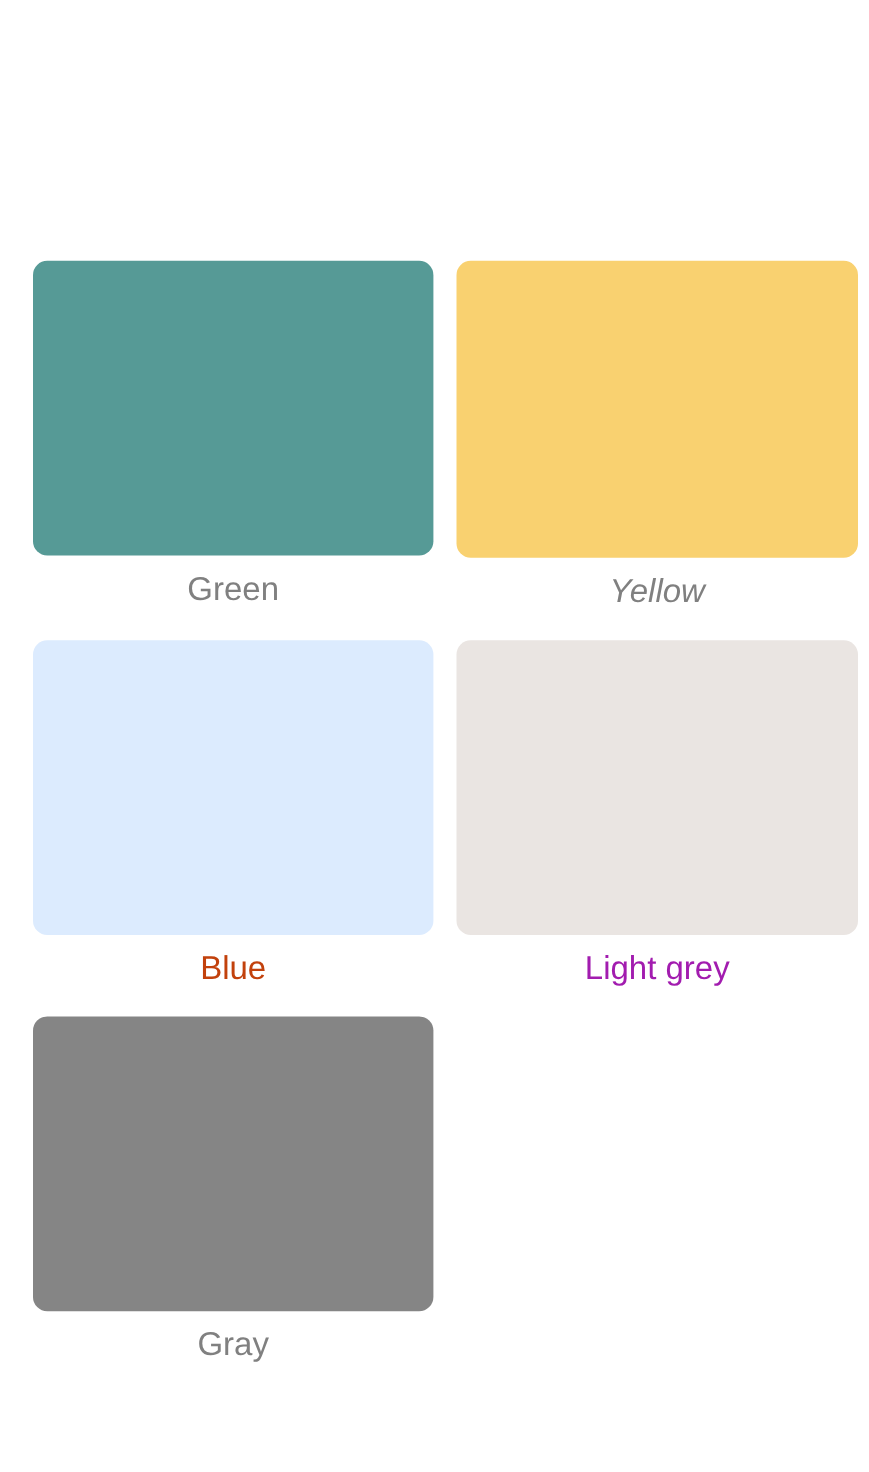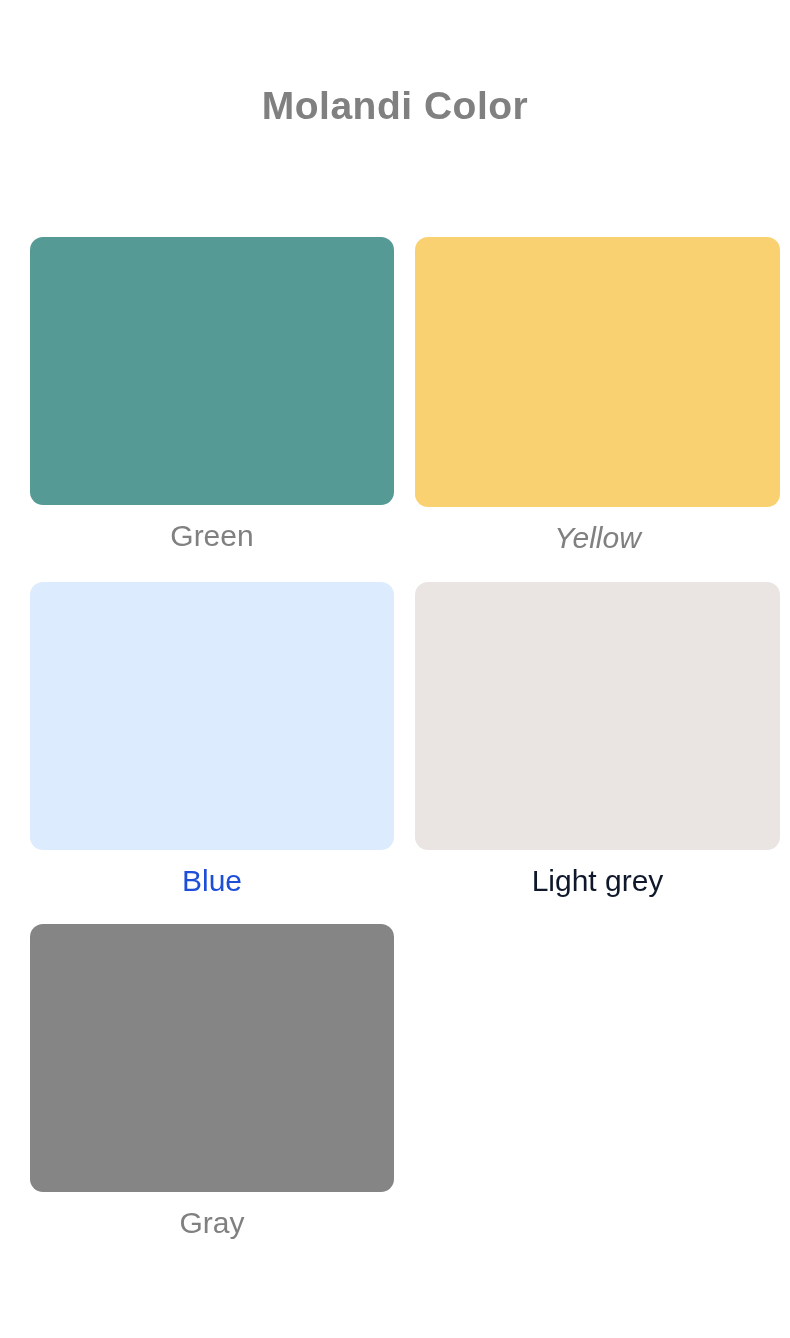--- a/index.html
+++ b/index.html
@@ -78,42 +78,41 @@
     color: #808080;
     margin-top: 12px;
     line-height: 1.25;
   }
 </style>
 </head>
 <body style="background: rgb(255, 255, 255);">
 
 <div class="page">
 
-  <h1 class="page-title" style="color: rgb(128, 128, 128);">Molandi Color</h1>
 
   <div class="swatch-grid">
 
     <div class="swatch-cell col-left">
       <div class="swatch-chip" style="background-color: rgb(86, 154, 150);"></div>
       <span class="swatch-label" style="color: rgb(128, 128, 128);">Green</span>
     </div>
 
     <div class="swatch-cell col-right">
       <div class="swatch-chip tall" style="background-color: rgb(249, 209, 112);"></div>
       <span class="swatch-label" style="color: rgb(128, 128, 128); font-style: italic;">Yellow</span>
     </div>
 
     <div class="swatch-cell col-left">
       <div class="swatch-chip" style="background-color: rgb(220, 235, 254);"></div>
-      <span class="swatch-label" style="color: #1d4ed8;">Blue</span>
+      <span class="swatch-label" style="color: #c2410c;">Blue</span>
     </div>
 
     <div class="swatch-cell col-right">
       <div class="swatch-chip" style="background-color: rgb(234, 229, 226);"></div>
-      <span class="swatch-label" style="color: #0f172a; text-align: center;">Light grey</span>
+      <span class="swatch-label" style="color: #a21caf; text-align: center;">Light grey</span>
     </div>
 
     <div class="swatch-cell col-left">
       <div class="swatch-chip" style="background-color: rgb(133, 133, 133);"></div>
       <span class="swatch-label" style="color: rgb(128, 128, 128);">Gray</span>
     </div>
 
   </div>
 </div>
 

